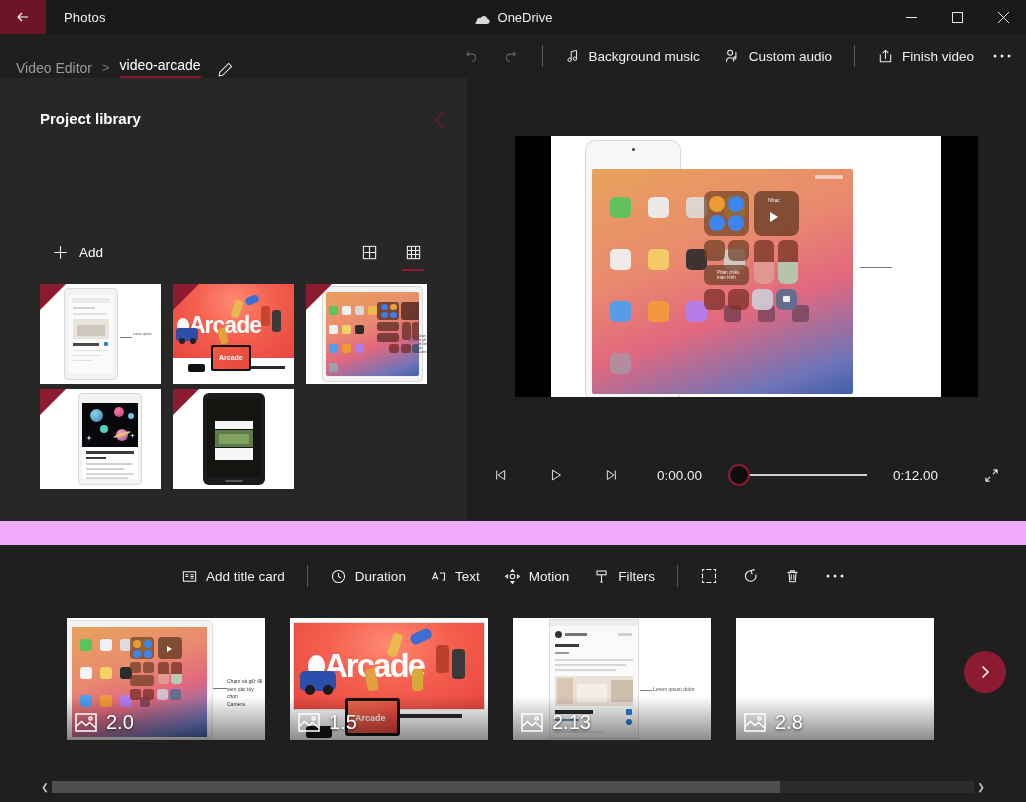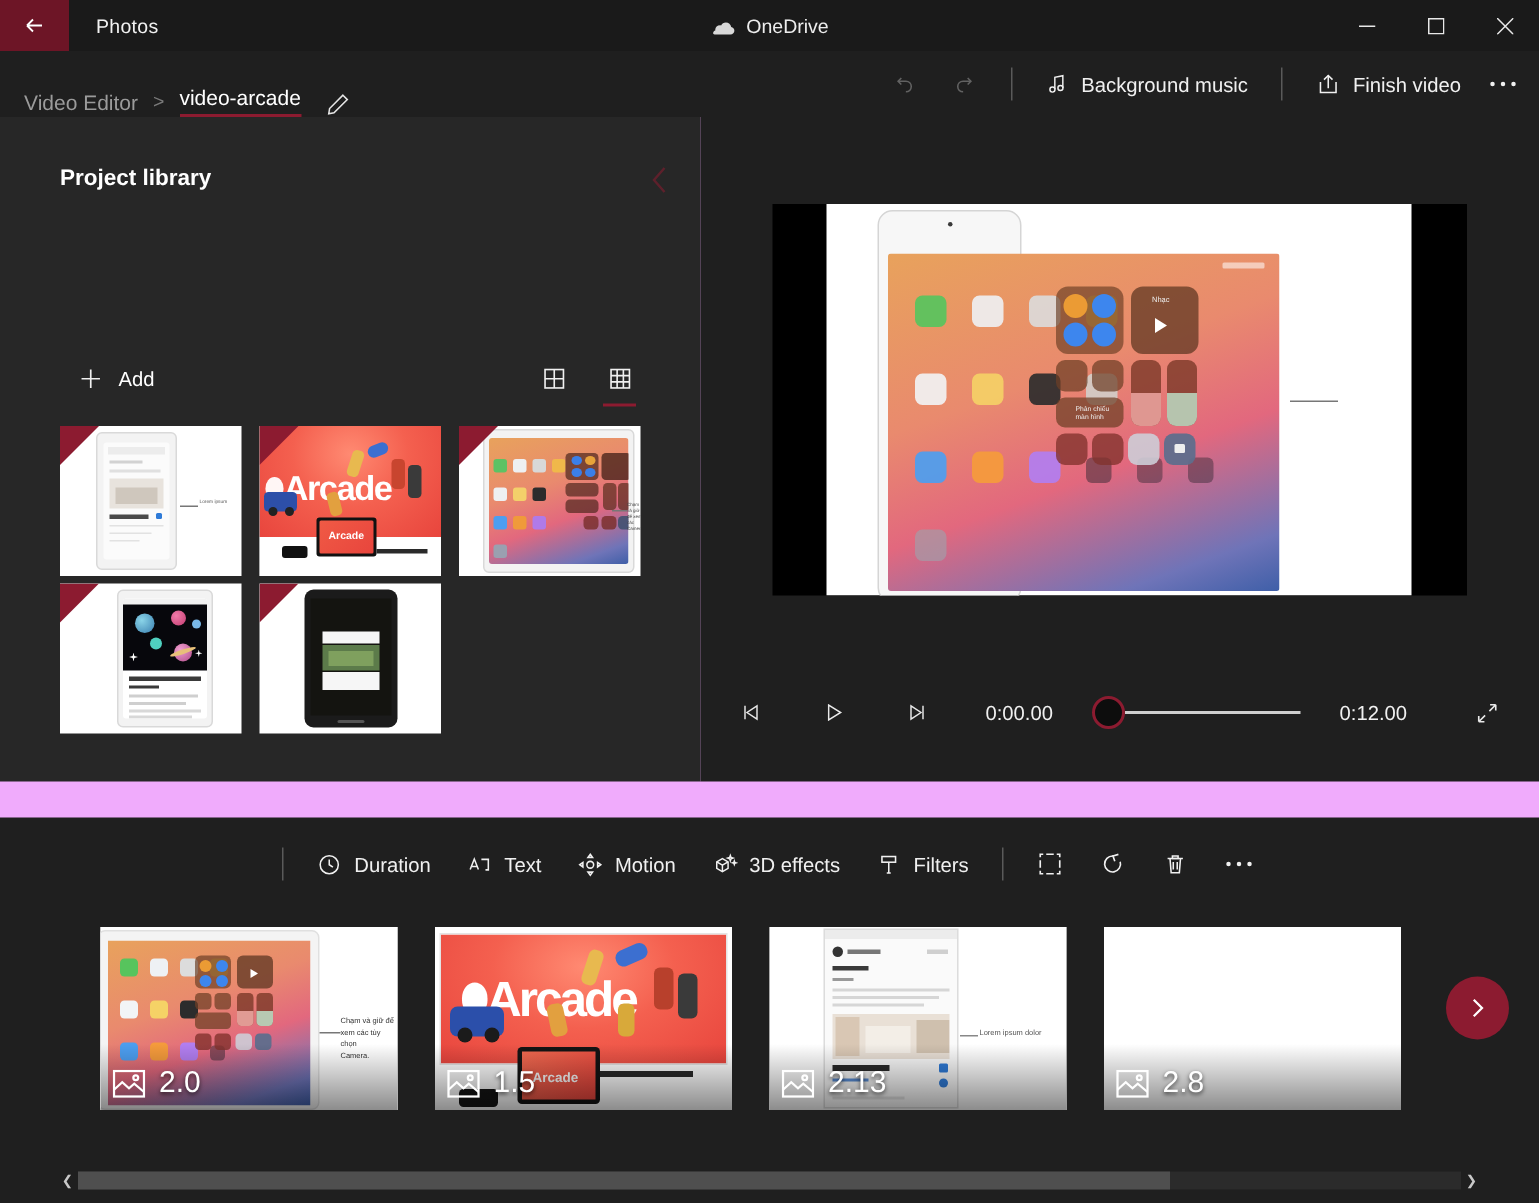--- a/index.html
+++ b/index.html
@@ -262,20 +262,29 @@
         </svg>
       </div>
       <div class="vdiv"></div>
       <div class="cmd-btn">
         <svg width="16" height="16" viewBox="0 0 18 18" fill="none" stroke="#f0f0f0" stroke-width="1.1">
           <path d="M7 13V4l6-1.2V12"></path>
             <circle cx="5.2" cy="13.2" r="1.9"></circle>
             <circle cx="11.2" cy="12" r="1.9"></circle>
         </svg>
         <span>Background music</span>
+      </div>
+      <div class="cmd-btn">
+        <svg width="17" height="17" viewBox="0 0 18 18" fill="none" stroke="#f0f0f0" stroke-width="1.1">
+          <circle cx="6.5" cy="5" r="2.6"></circle>
+            <path d="M2.6 14.5c0-2.4 1.7-4.2 3.9-4.2s3.9 1.8 3.9 4.2"></path>
+          <path d="M12.6 4.2V10"></path>
+            <circle cx="11.4" cy="10.6" r="1.2"></circle>
+        </svg>
+        <span>Custom audio</span>
       </div>
       <div class="vdiv"></div>
       <div class="cmd-btn">
         <svg width="17" height="17" viewBox="0 0 18 18" fill="none" stroke="#f0f0f0" stroke-width="1.1">
           <path d="M3.5 7v7.5h11V7"></path>
             <path d="M9 11.5V2.5"></path>
             <path d="M6 5.4l3-2.9 3 2.9"></path>
         </svg>
         <span>Finish video</span>
       </div>
@@ -541,20 +550,27 @@
         <svg width="17" height="17" viewBox="0 0 18 18" fill="none" stroke="#e8e8e8" stroke-width="1.15">
           <path d="M10.5 7.5L15 3M15 3h-4M15 3v4"></path>
             <path d="M7.5 10.5L3 15M3 15h4M3 15v-4"></path>
         </svg>
       </div>
     </div>
   </div>
 
   <div class="storyboard">
     <div class="sb-toolbar">
+      <div class="cmd-btn">
+        <svg width="17" height="17" viewBox="0 0 18 18" fill="none" stroke="#f0f0f0" stroke-width="1.1">
+          <rect x="2.5" y="4" width="13" height="10"></rect>
+            <path d="M4.6 7.2h3.2M4.6 9h3.2M10 7.2h3.4M10 9h3.4M10 10.8h3.4"></path>
+        </svg>
+        <span>Add title card</span>
+      </div>
       <div class="vdiv"></div>
       <div class="cmd-btn">
         <svg width="17" height="17" viewBox="0 0 18 18" fill="none" stroke="#f0f0f0" stroke-width="1.1">
           <circle cx="9" cy="9" r="6.4"></circle>
             <path d="M9 5.3V9l2.6 1.7"></path>
         </svg>
         <span>Duration</span>
       </div>
       <div class="cmd-btn">
         <svg width="17" height="17" viewBox="0 0 18 18" fill="none" stroke="#f0f0f0" stroke-width="1.1">
@@ -562,28 +578,20 @@
             <path d="M10.5 5.2h4.9v7.4h-2"></path>
         </svg>
         <span>Text</span>
       </div>
       <div class="cmd-btn">
         <svg width="17" height="17" viewBox="0 0 18 18" fill="none" stroke="#f0f0f0" stroke-width="1.1">
           <circle cx="9" cy="9" r="2.4"></circle>
             <path d="M9 1.6l1.6 2.2H7.4zM9 16.4l1.6-2.2H7.4zM1.6 9l2.2-1.6v3.2zM16.4 9l-2.2-1.6v3.2z"></path>
         </svg>
         <span>Motion</span>
-      </div>
-      <div class="cmd-btn">
-        <svg width="17" height="17" viewBox="0 0 18 18" fill="none" stroke="#f0f0f0" stroke-width="1.05">
-          <path d="M3 7l4-2.3L11 7v4.6L7 13.9 3 11.6z"></path>
-            <path d="M3 7l4 2.3 4-2.3M7 9.3v4.6"></path>
-          <path d="M12.6 2.4l.5 1.4 1.4.5-1.4.5-.5 1.4-.5-1.4-1.4-.5 1.4-.5zM15.4 6.4l.3.9.9.3-.9.3-.3.9-.3-.9-.9-.3.9-.3z"></path>
-        </svg>
-        <span>3D effects</span>
       </div>
       <div class="cmd-btn">
         <svg width="17" height="17" viewBox="0 0 18 18" fill="none" stroke="#f0f0f0" stroke-width="1.1">
           <rect x="4.2" y="3.2" width="9.6" height="4"></rect>
             <path d="M9 7.2v7.6M7.6 14.8h2.8"></path>
         </svg>
         <span>Filters</span>
       </div>
       <div class="vdiv"></div>
       <div class="cmd-btn">

